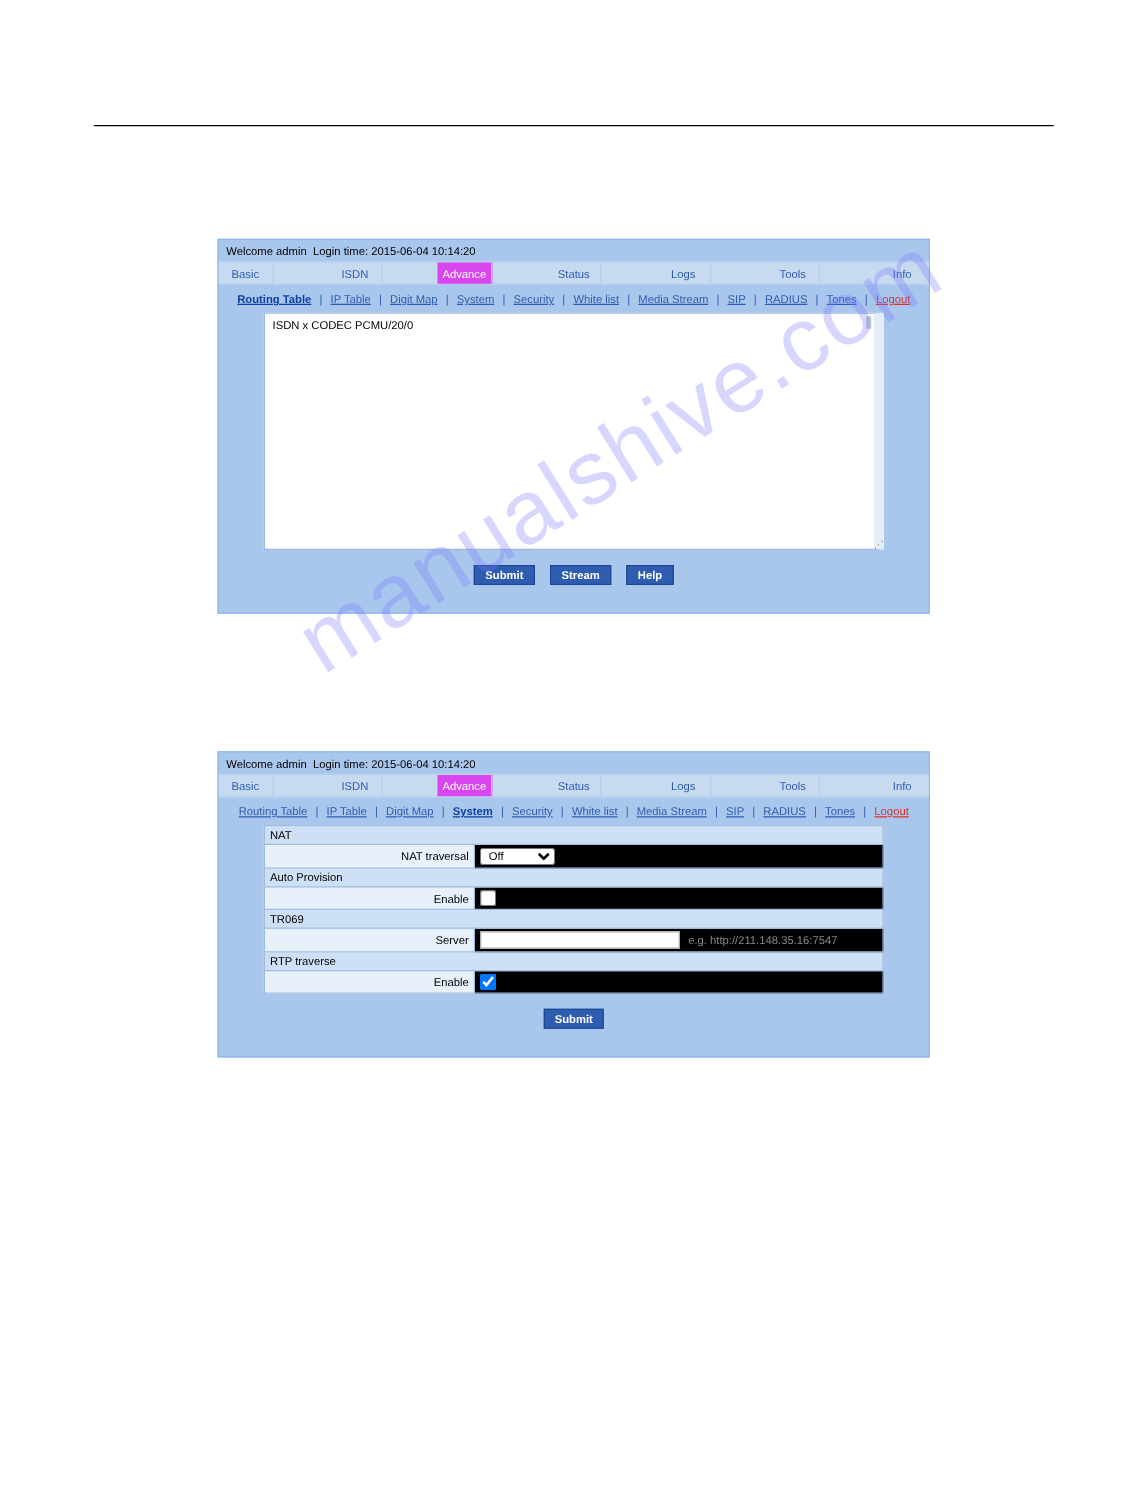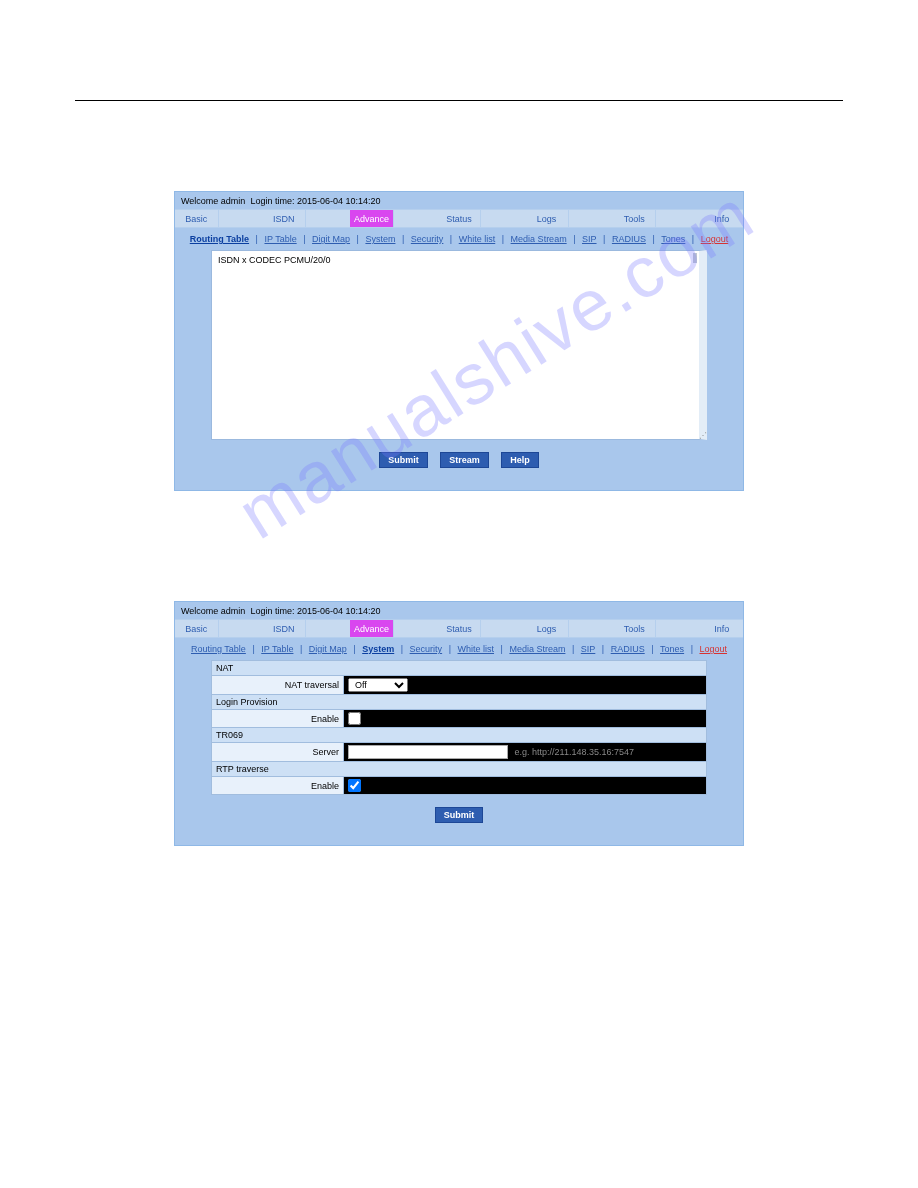--- a/index.html
+++ b/index.html
@@ -21,21 +21,21 @@
   .subnav .sep { color: #2e5db0; margin: 0 2px; }
   .bodyarea { padding: 0 36px 18px 36px; }
   .textarea { background: #fff; border: 1px solid #9bb9de; border-right: 8px solid #e3edf7; padding: 4px 6px; height: 190px; font-size: 9px; position: relative; color: #000; }
   .textarea .scrollthumb { position: absolute; top: 2px; right: 2px; width: 4px; height: 10px; background: #c0c8d0; }
   .textarea .resize { position: absolute; bottom: 0; right: -8px; width: 8px; height: 8px; color: #888; font-size: 8px; text-align: center; }
   .btnrow { text-align: center; padding: 12px 0 4px 0; }
   .btn { display: inline-block; background: #2e5db0; color: #fff; border: 1px solid #1d4796; padding: 2px 8px; font-size: 9px; margin: 0 5px; cursor: pointer; font-weight: bold; }
   .formtbl { width: 100%; border-collapse: collapse; border: 1px solid #5d88c7; background: #e8f1fb; }
   .formtbl td { border: 1px solid #a1bdde; padding: 2px 4px; font-size: 9px; color: #000; }
   .formtbl td.section { background: #cde0f5; font-weight: normal; color: #000; }
-  .formtbl td.lblcell { width: 132px; text-align: right; background: #e8f1fb; }
+  .formtbl td.lblcell { width: 168px; text-align: right; background: #e8f1fb; }
   .formtbl td.valcell { background: #000000; }
   select.min { font-size: 9px; padding: 0 2px; width: 60px; }
   input[type=checkbox] { vertical-align: middle; }
   input.txt { width: 160px; font-size: 9px; padding: 1px 2px; border: 1px solid #aaa; }
   .hint { color: #888; font-size: 9px; margin-left: 4px; }
   .watermark { position: absolute; top: 320px; left: 200px; width: 600px; font-size: 72px; color: rgba(120,120,255,0.30); transform: rotate(-32deg); pointer-events: none; font-weight: normal; letter-spacing: 2px; z-index: 50; }
 </style>
 </head>
 <body>
 
@@ -136,21 +136,21 @@
             </tr>
         <tr>
           <td class="lblcell">NAT traversal</td>
           <td class="valcell">
             <select class="min">
               <option>Off</option>
             </select>
           </td>
         </tr>
         <tr>
-              <td class="section" colspan="2">Login Provision</td>
+              <td class="section" colspan="2">Auto Provision</td>
             </tr>
         <tr>
           <td class="lblcell">Enable</td>
           <td class="valcell"><input type="checkbox" style=""></td>
         </tr>
         <tr>
               <td class="section" colspan="2">TR069</td>
             </tr>
         <tr>
           <td class="lblcell">Server</td>

